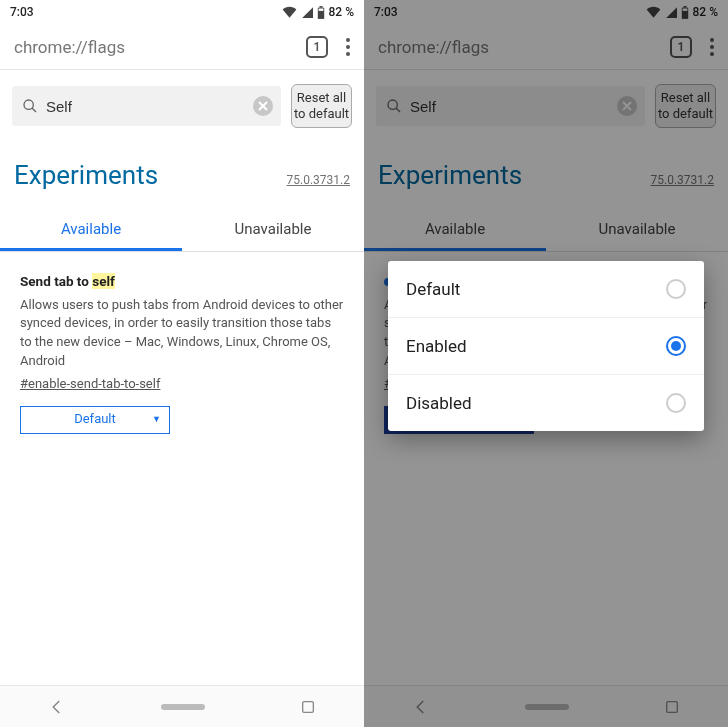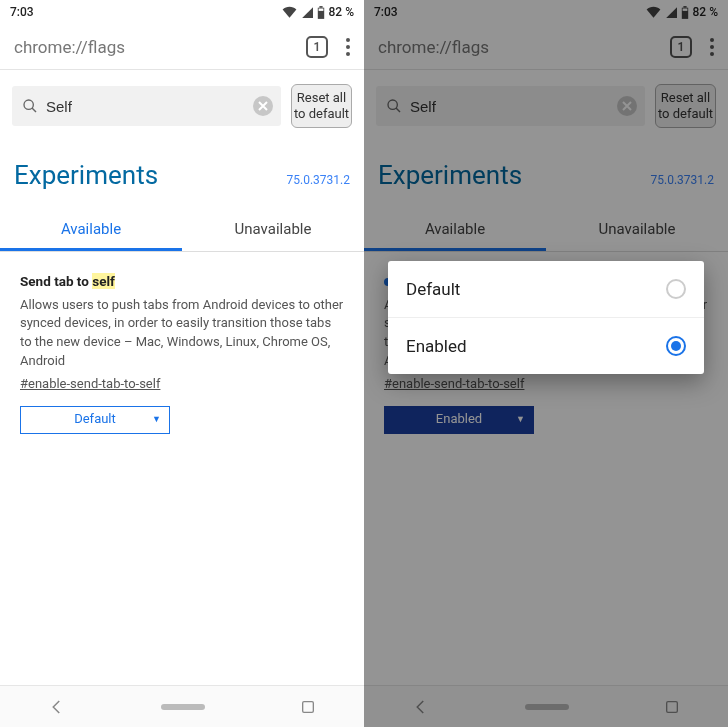--- a/index.html
+++ b/index.html
@@ -69,21 +69,21 @@
     font-size:13px; color:#333; text-align:center; line-height:1.2;
     border-radius:6px; cursor:pointer;
     display:flex; align-items:center; justify-content:center;
   }
   
   .exp-header {
     display:flex; align-items:baseline; justify-content:space-between;
     padding: 16px 14px 18px 14px;
   }
   .exp-title { font-size:26px; font-weight:400; color:#0369a1; }
-  .exp-version { font-size:12px; color:#3b82f6; }
+  .exp-version { font-size:12px; color:#737373;text-decoration:underline; }
   
   .tabs { display:flex; border-bottom:1px solid #ddd; }
   .tab {
     flex:1; text-align:center; padding:12px 0 10px 0; font-size:15px; color:#444;
     border-bottom:3px solid transparent; cursor:pointer;
   }
   .tab.active { color:#1a73e8; border-bottom-color:#1a73e8; }
   
   .flag-body { padding: 20px 20px; font-size:13px; color:#555; line-height:1.45; }
   .flag-title { font-weight:700; color:#222; margin-bottom:4px; font-size:13.5px;}
@@ -306,16 +306,20 @@
 
     <div class="dialog">
       <div class="dialog-row">
         <span>Default</span>
         <span class="radio"></span>
       </div>
       <div class="dialog-row">
         <span>Enabled</span>
         <span class="radio sel"></span>
       </div>
+      <div class="dialog-row">
+        <span>Disabled</span>
+        <span class="radio"></span>
+      </div>
     </div>
   </div>
 
 </div>
 
 </body></html>

